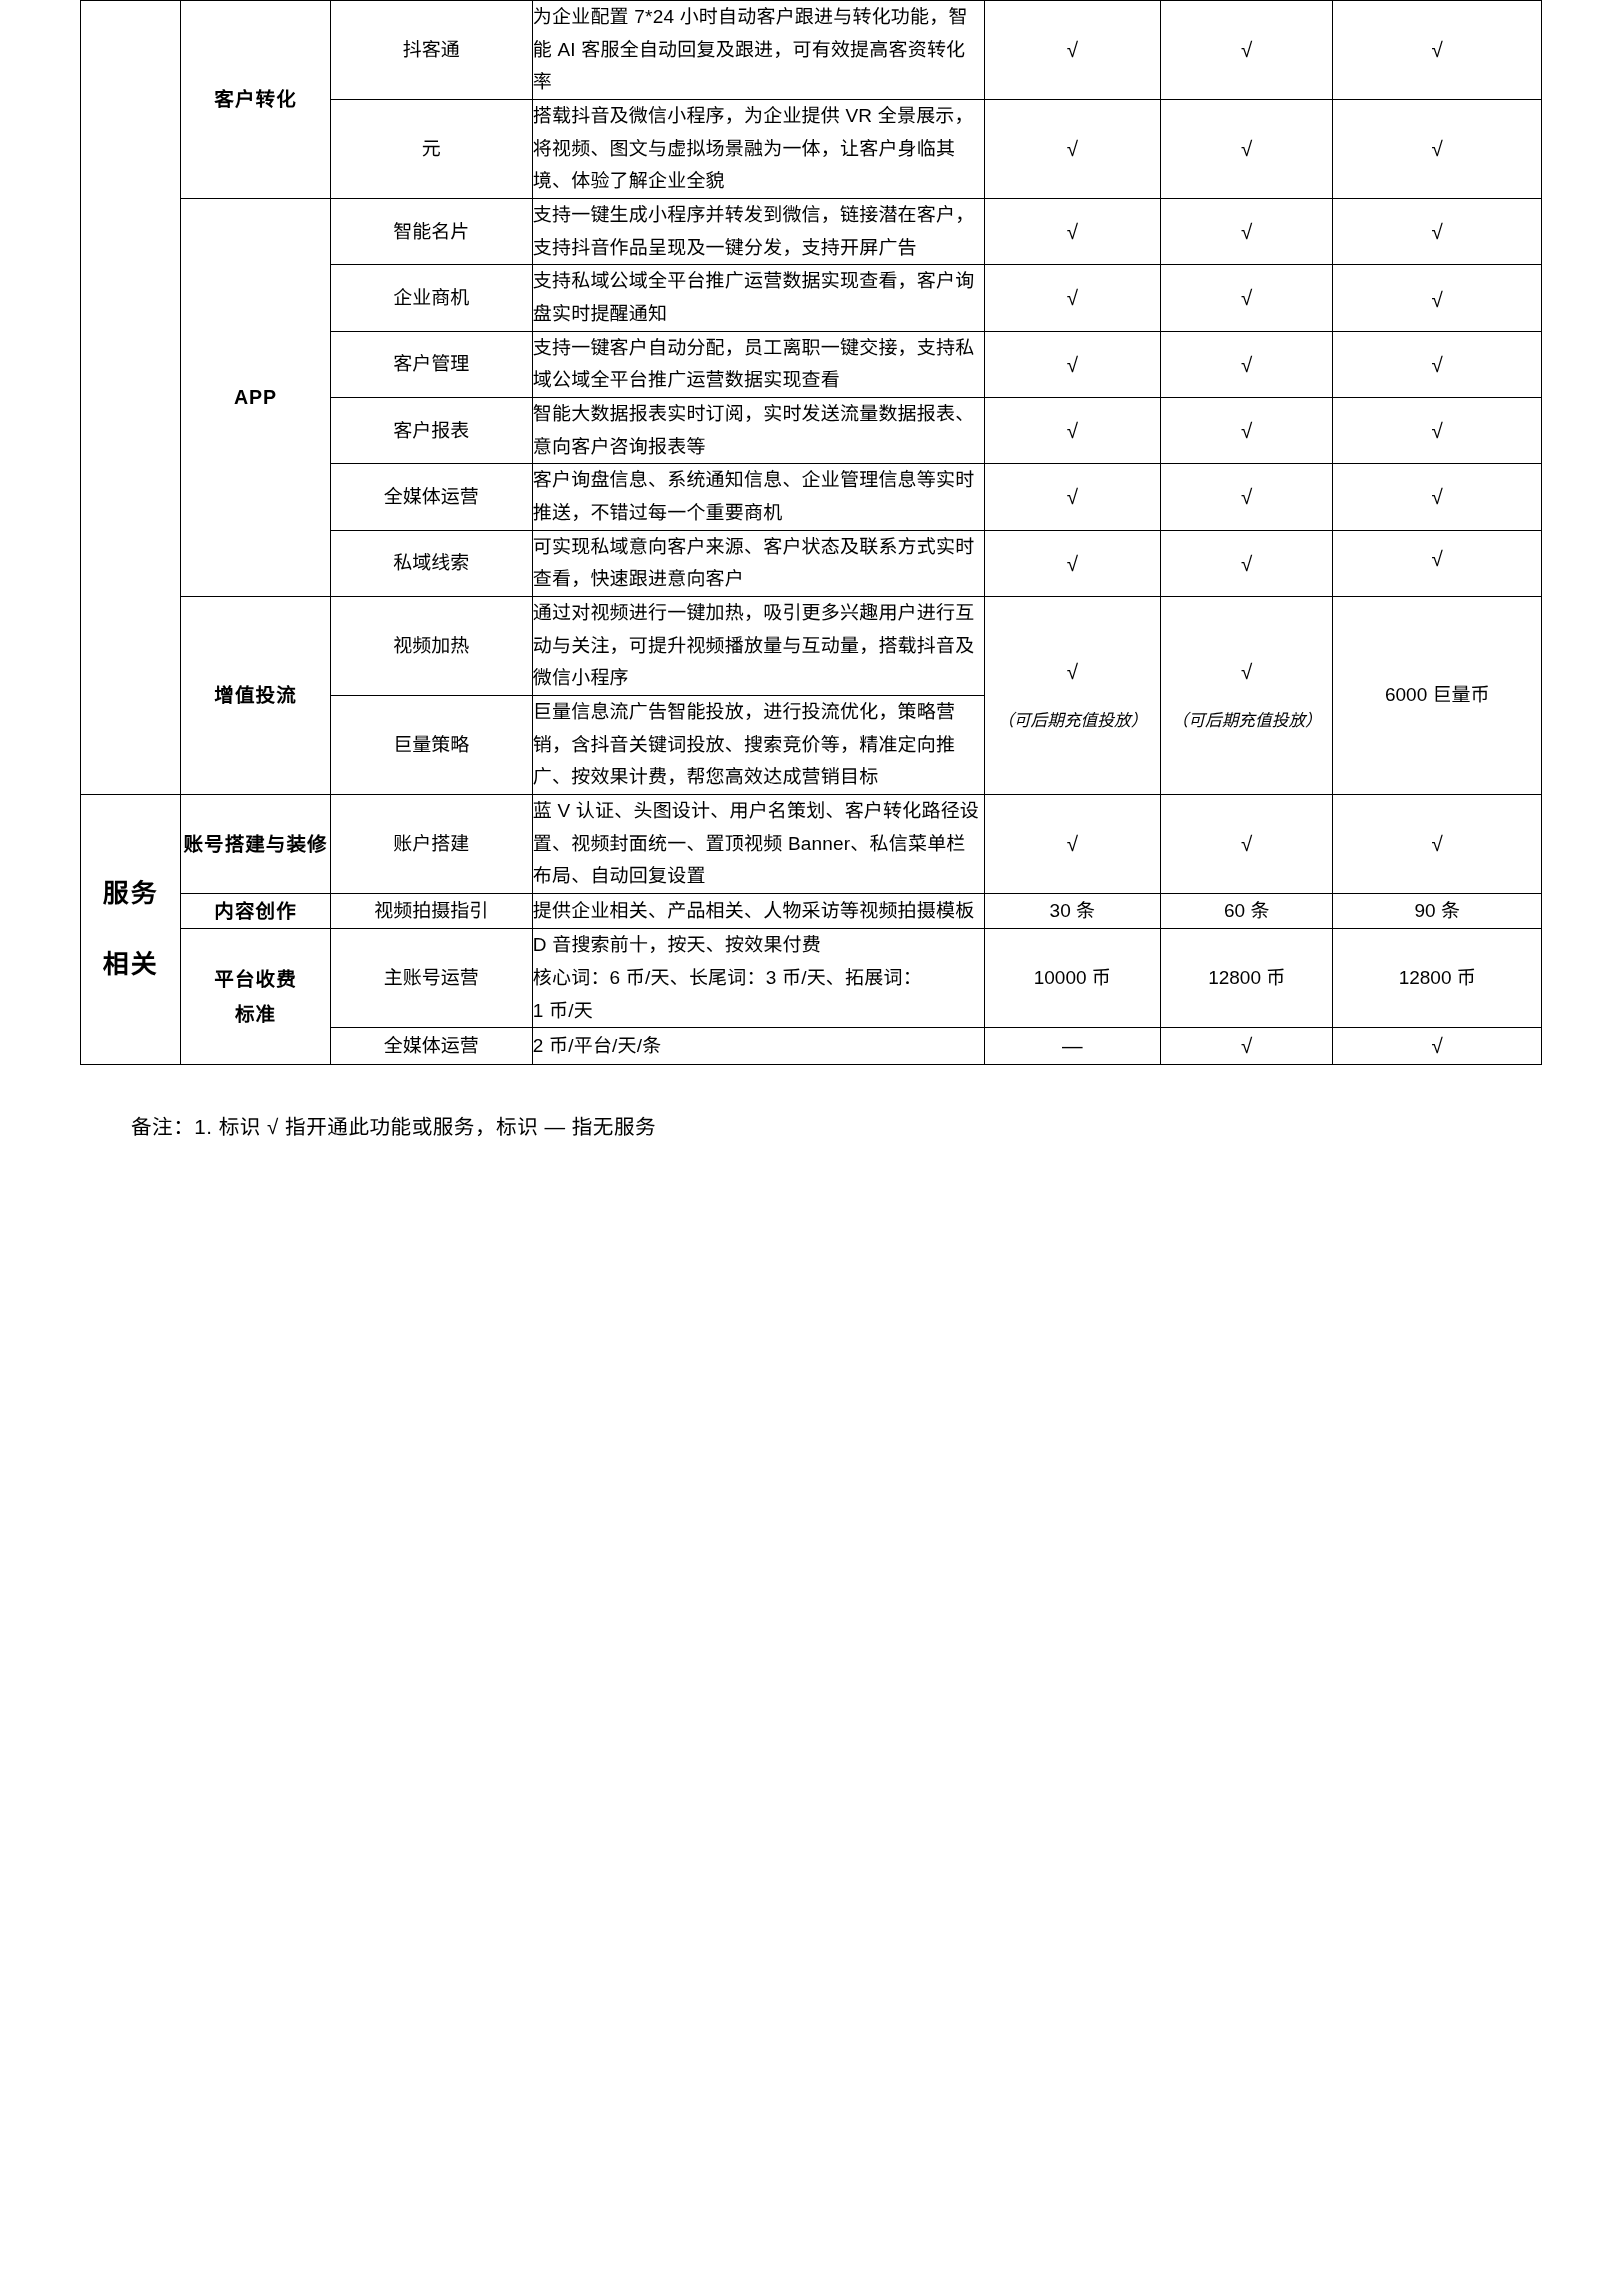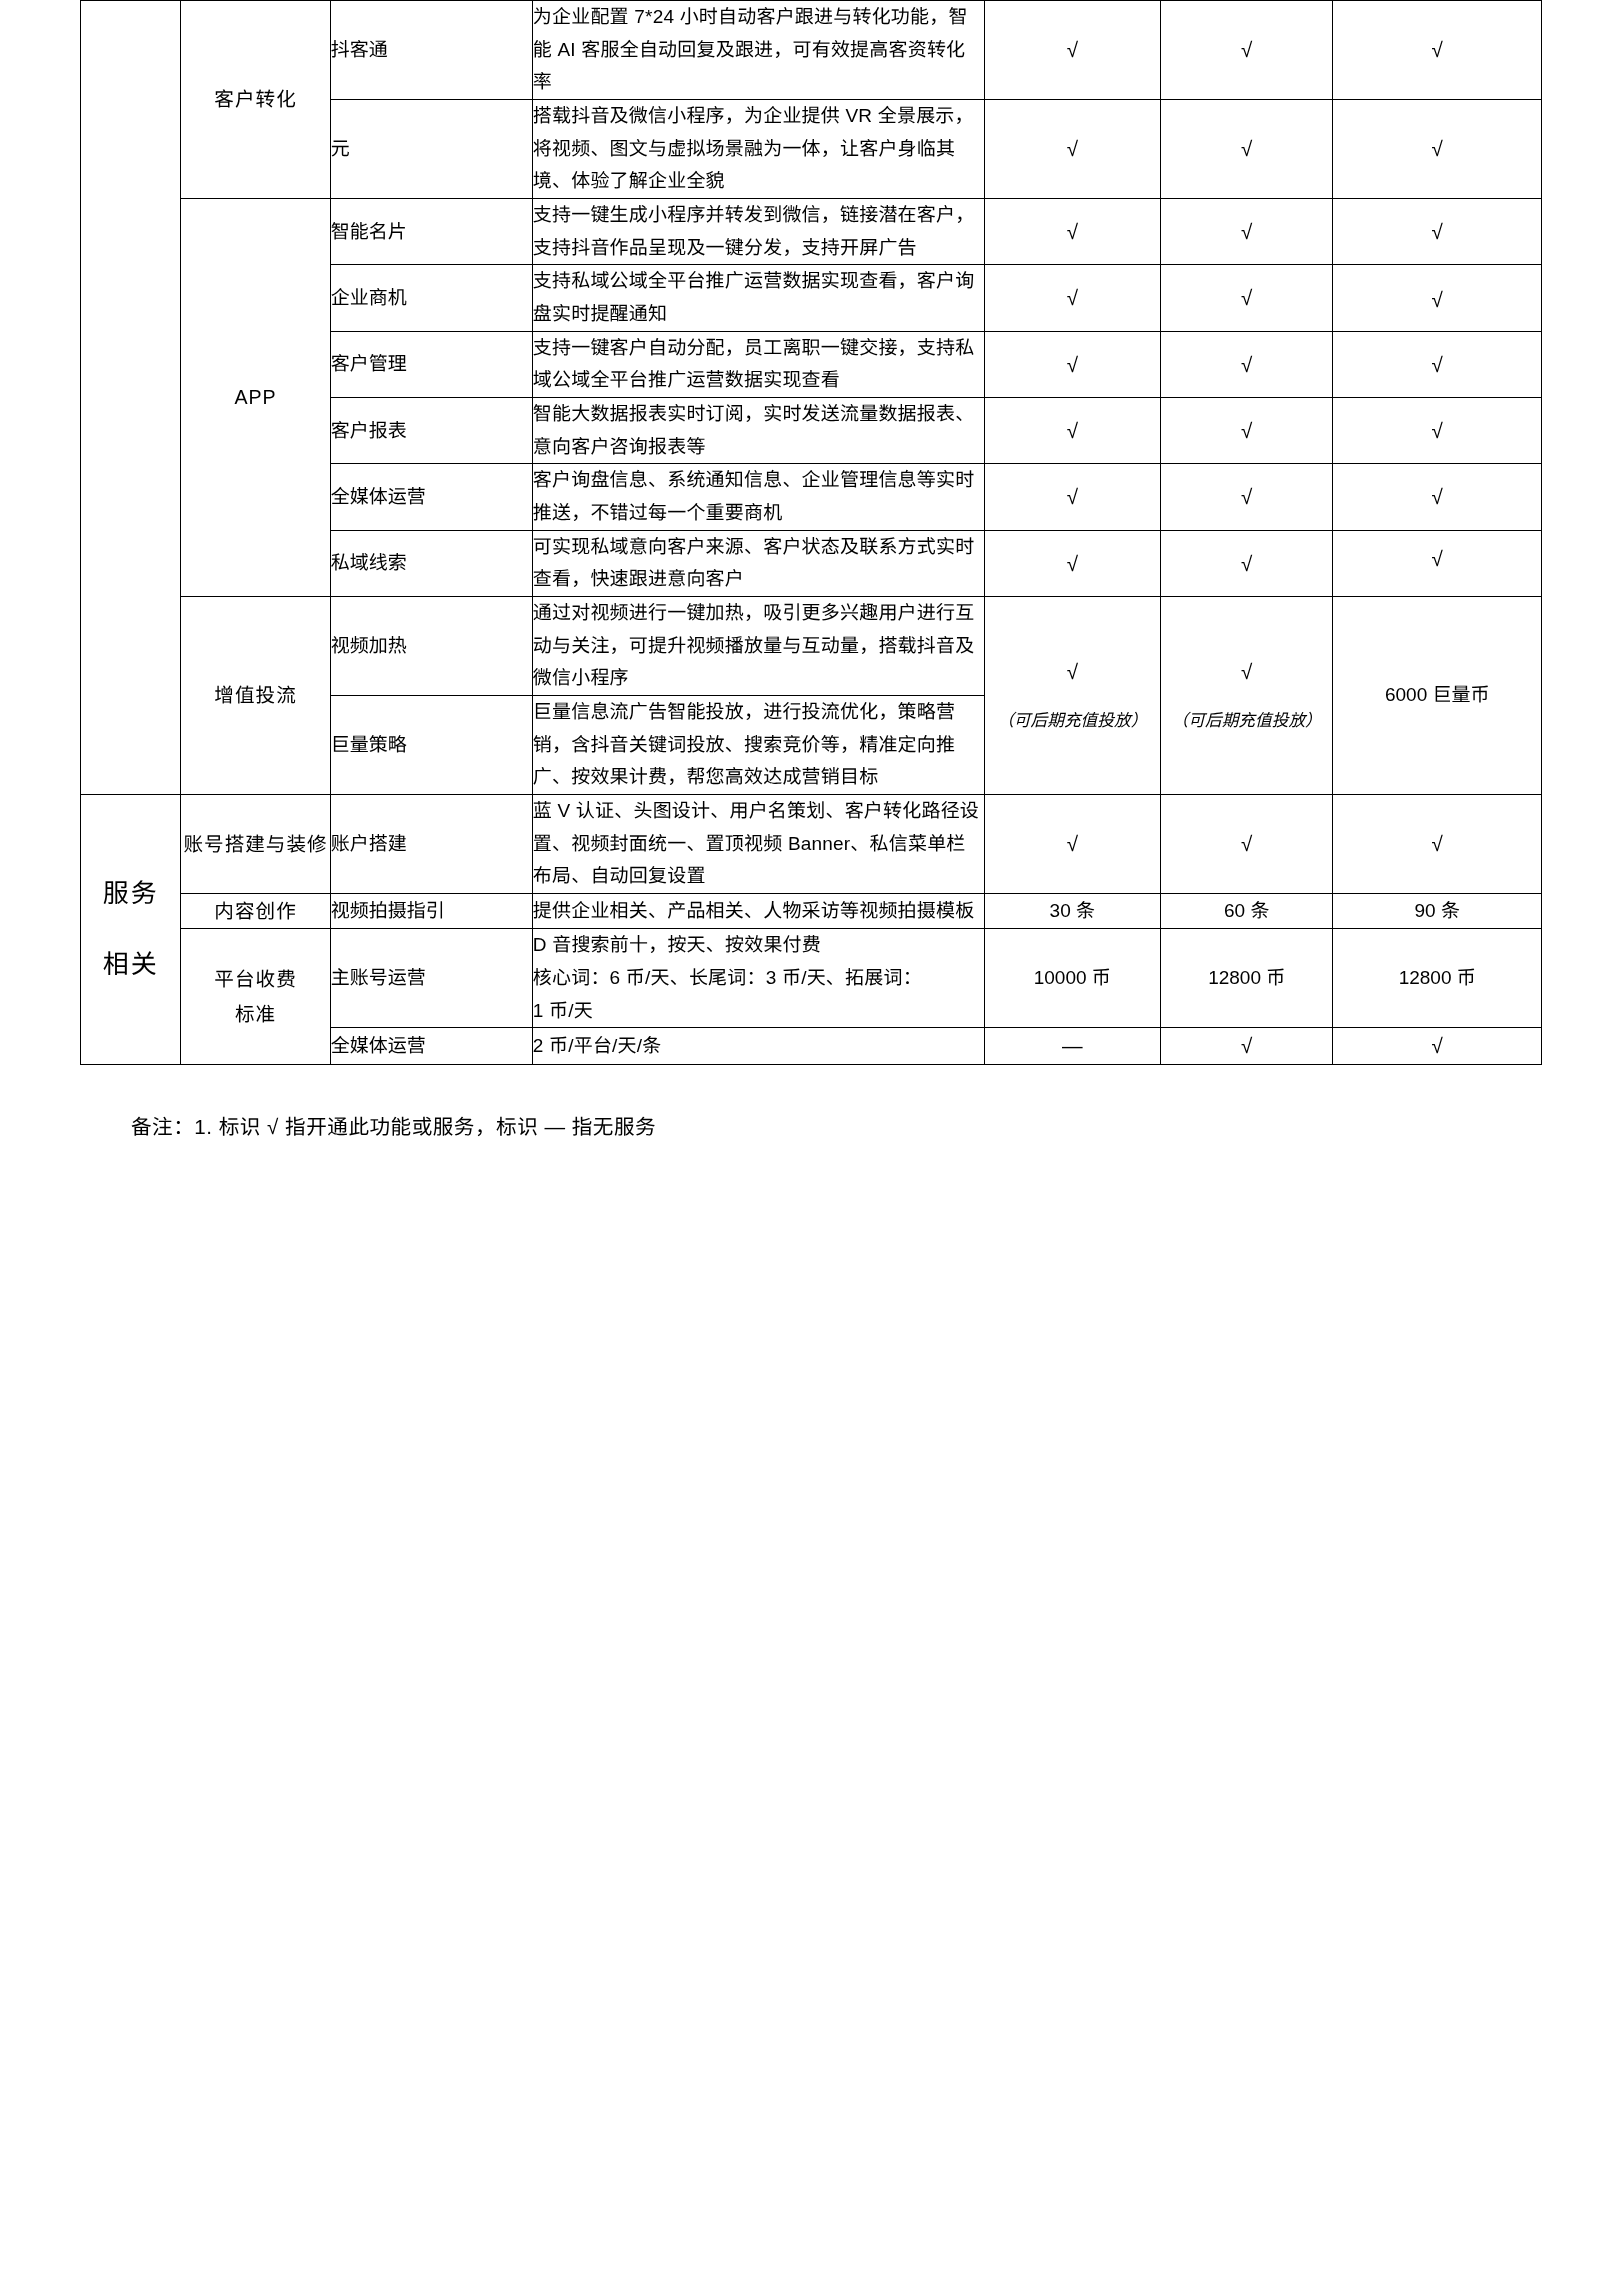--- a/index.html
+++ b/index.html
@@ -39,30 +39,30 @@
   col.c-group   { width: 78px; }
   col.c-cat     { width: 116px; }
   col.c-feature { width: 157px; }
   col.c-desc    { width: 351px; }
   col.c-p1      { width: 137px; }
   col.c-p2      { width: 134px; }
   col.c-p3      { width: 162px; }
 
   .cell-group, .cell-cat {
     text-align: center;
-    font-weight: normal;
+    font-weight: bold;
     font-size: 19.6px;
     line-height: 1.75;
     letter-spacing: 1px;
     padding: 5.9px 2px;
   }
   .cell-group { font-size: 26px; letter-spacing: 2px; }
 
   .cell-feature {
-    text-align: left;
+    text-align: center;
     font-size: 19px;
     line-height: 1.6;
     padding: 7.8px 3.9px;
   }
 
   .cell-desc {
     text-align: left;
     font-size: 19px;
     line-height: 1.72;
     padding: 8.8px 9.8px 8.8px 10.8px;

